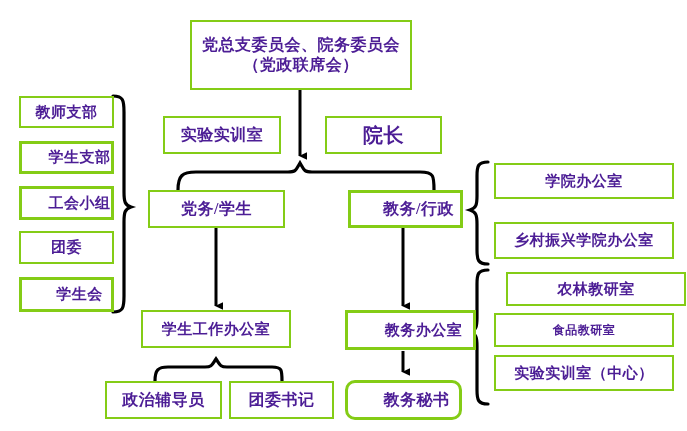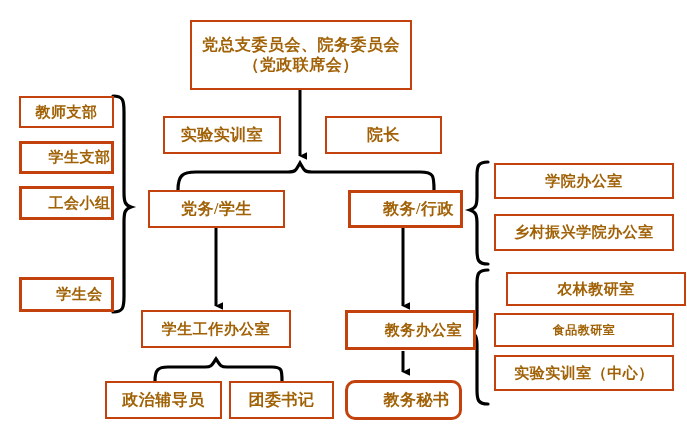--- a/index.html
+++ b/index.html
@@ -13,23 +13,23 @@
   #chart-canvas {
     position: relative;
     width: 687px;
     height: 431px;
     background: #ffffff;
     overflow: hidden;
   }
   .node {
     position: absolute;
     box-sizing: border-box;
-    border: 2px solid #c2410c;
+    border: 2px solid #84cc16;
     background: #ffffff;
-    color: #a16207;
+    color: #4c1d95;
     display: flex;
     align-items: center;
     justify-content: center;
     text-align: center;
     font-weight: bold;
     letter-spacing: 0.5px;
     line-height: 1.25;
     white-space: nowrap;
   }
   .node.thick { border-width: 3px; padding-left: 26px; }
@@ -109,41 +109,42 @@
 
   <div class="node two-line" style="left:190px; top:20px; width:222px; height:70px; font-size:16px;">
     <div>
       <div>党总支委员会、院务委员会</div>
       <div>（党政联席会）</div>
     </div>
   </div>
 
   <div class="node" style="left:163px; top:116px; width:118px; height:38px; font-size:16px;">实验实训室</div>
 
-  <div class="node" style="left:325px; top:116px; width:117px; height:38px; font-size:16px;">院长</div>
+  <div class="node" style="left:325px; top:116px; width:117px; height:38px; font-size:20px;">院长</div>
 
   <div class="node" style="left:148px; top:190px; width:137px; height:38px; font-size:16px;">党务/学生</div>
 
   <div class="node thick" style="left:348px; top:190px; width:115px; height:38px; font-size:16px;">教务/行政</div>
 
   <div class="node" style="left:141px; top:310px; width:150px; height:38px; font-size:15px;">学生工作办公室</div>
 
   <div class="node thick" style="left:345px; top:310px; width:131px; height:40px; font-size:15px;">教务办公室</div>
 
   <div class="node" style="left:105px; top:381px; width:117px; height:38px; font-size:16px;">政治辅导员</div>
 
   <div class="node" style="left:229px; top:381px; width:105px; height:38px; font-size:16px;">团委书记</div>
 
   <div class="node thick" style="left:345px; top:380px; width:117px; height:40px; font-size:16px;border-radius:10px;">教务秘书</div>
 
   <div class="node" style="left:19px; top:96px; width:95px; height:32px; font-size:15px;">教师支部</div>
   <div class="node thick" style="left:19px; top:141px; width:95px; height:33px; font-size:15px;">学生支部</div>
   <div class="node thick" style="left:19px; top:186px; width:95px; height:34px; font-size:15px;">工会小组</div>
+  <div class="node" style="left:19px; top:231px; width:95px; height:33px; font-size:15px;">团委</div>
   <div class="node thick" style="left:19px; top:277px; width:95px; height:35px; font-size:15px;">学生会</div>
 
   <div class="node" style="left:494px; top:163px; width:180px; height:36px; font-size:15px;">学院办公室</div>
-  <div class="node" style="left:494px; top:214px; width:180px; height:37px; font-size:15px;text-align:right;">乡村振兴学院办公室</div>
+  <div class="node" style="left:494px; top:222px; width:180px; height:37px; font-size:15px;text-align:right;">乡村振兴学院办公室</div>
 
   <div class="node" style="left:506px; top:272px; width:180px; height:34px; font-size:15px;">农林教研室</div>
   <div class="node" style="left:494px; top:313px; width:180px; height:34px; font-size:12px;">食品教研室</div>
   <div class="node" style="left:494px; top:355px; width:180px; height:36px; font-size:15px;">实验实训室（中心）</div>
 
 </div>
 
 </body></html>

